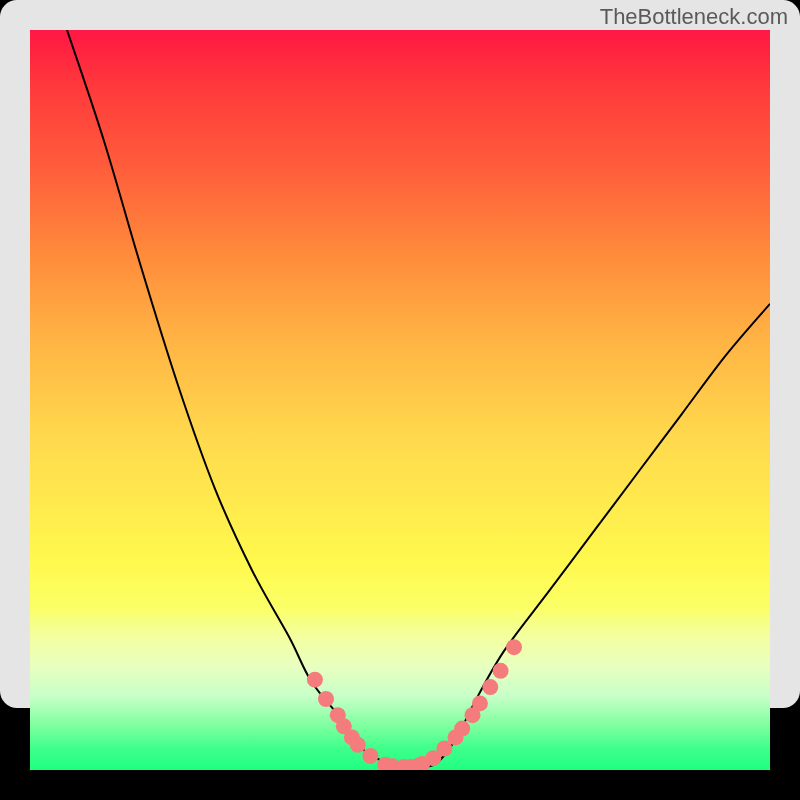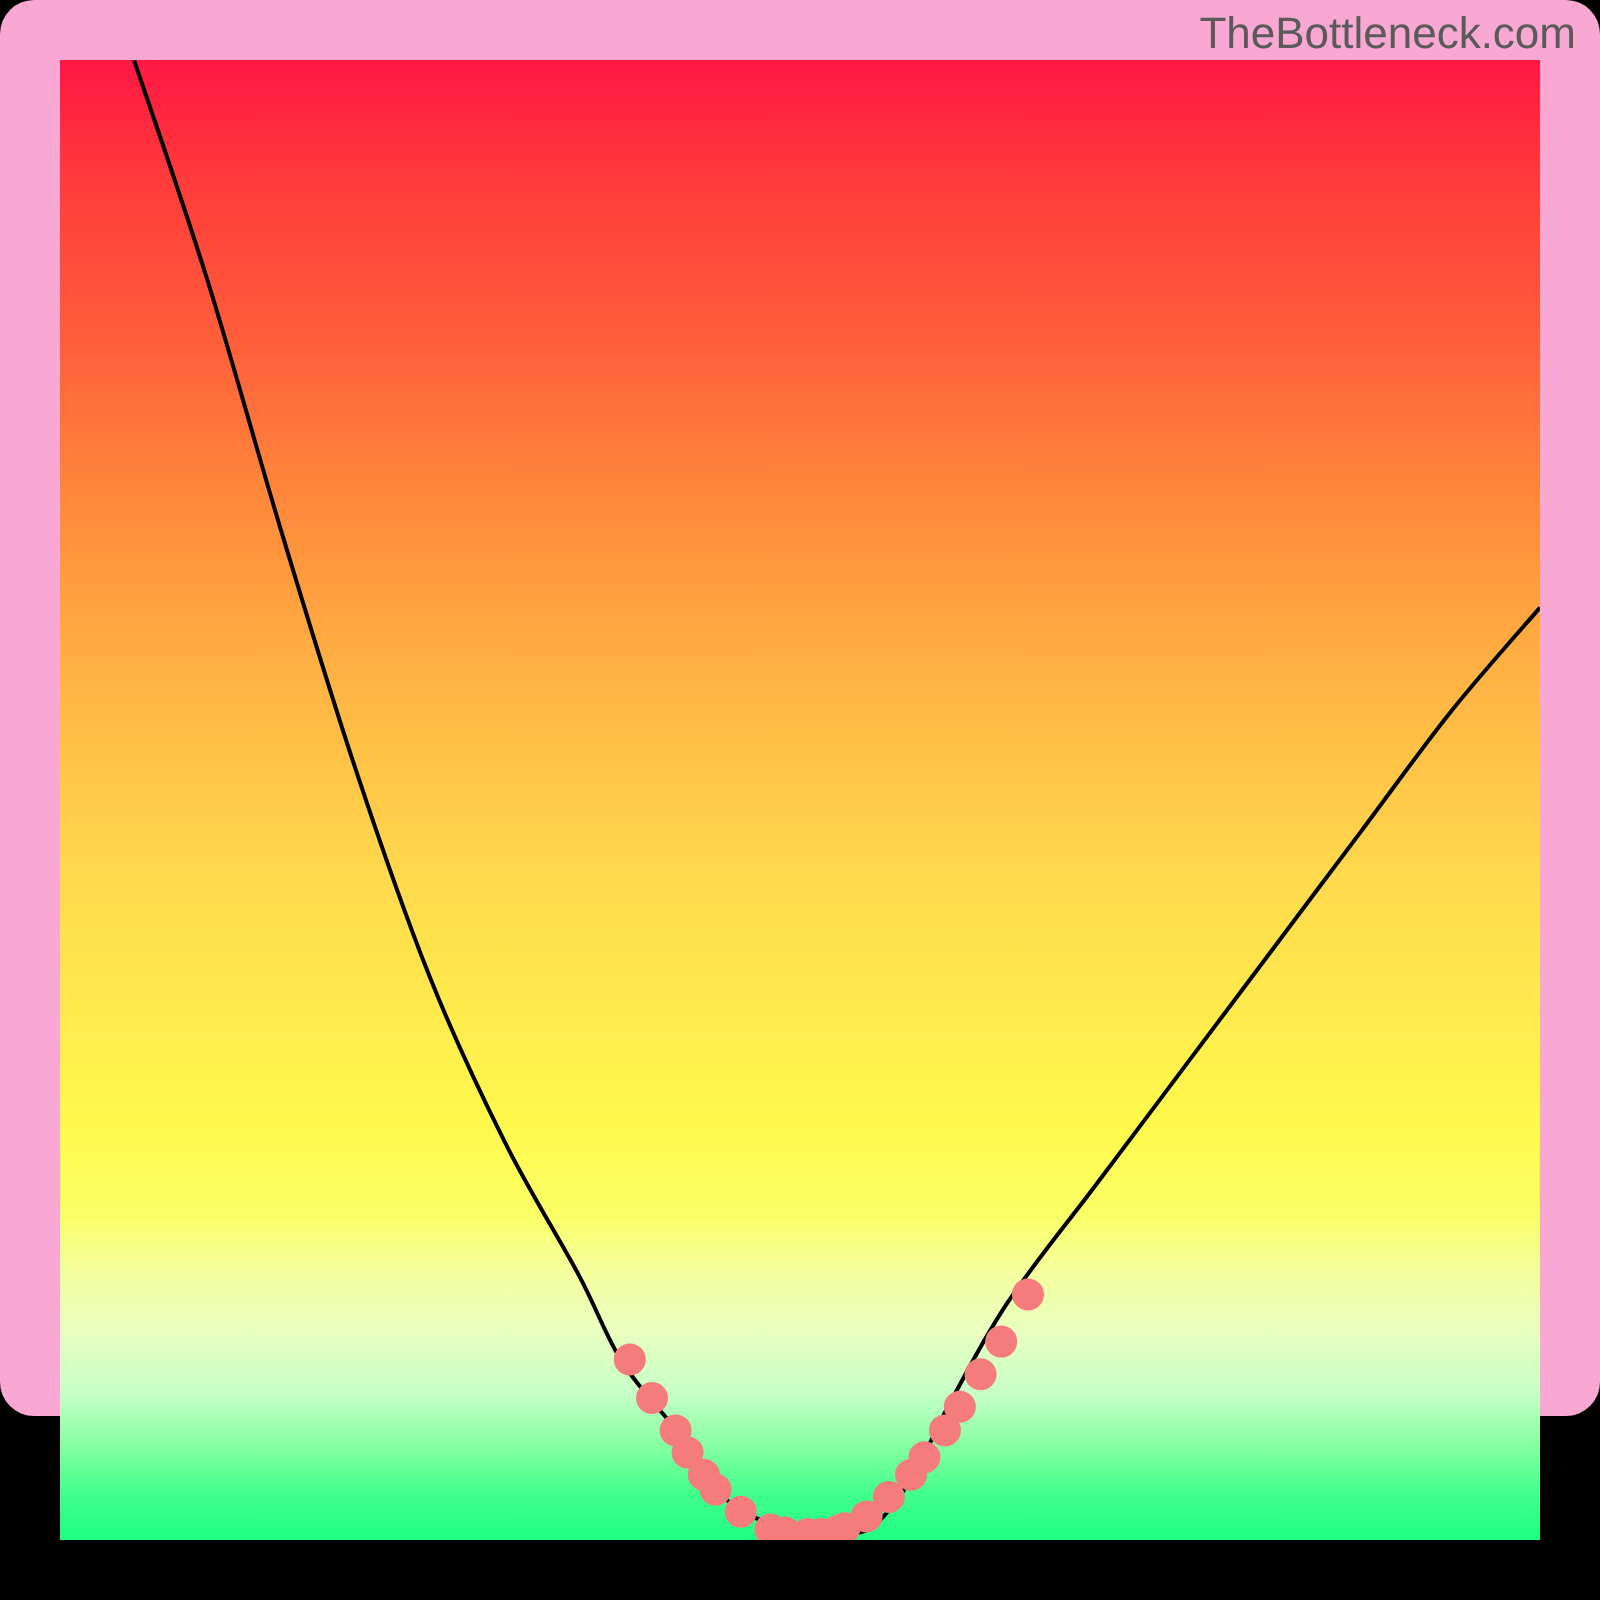--- a/index.html
+++ b/index.html
@@ -1,21 +1,21 @@
 <!DOCTYPE html>
 <html><head>
 <meta charset="utf-8">
 <style>
   * { margin: 0; padding: 0; box-sizing: border-box; }
   html, body { width: 800px; height: 800px; overflow: hidden; background: #000; }
   .container {
     width: 800px;
     height: 708px;
     position: relative;
-    background: #f9a8d4;
+    background: #e5e5e5;
     border-radius: 17px;
   }
   .watermark {
     position: absolute;
     top: 4px;
     right: 12px;
     font-family: Arial, sans-serif;
     font-size: 22px;
     font-weight: 500;
     color: #5a5a5a;

